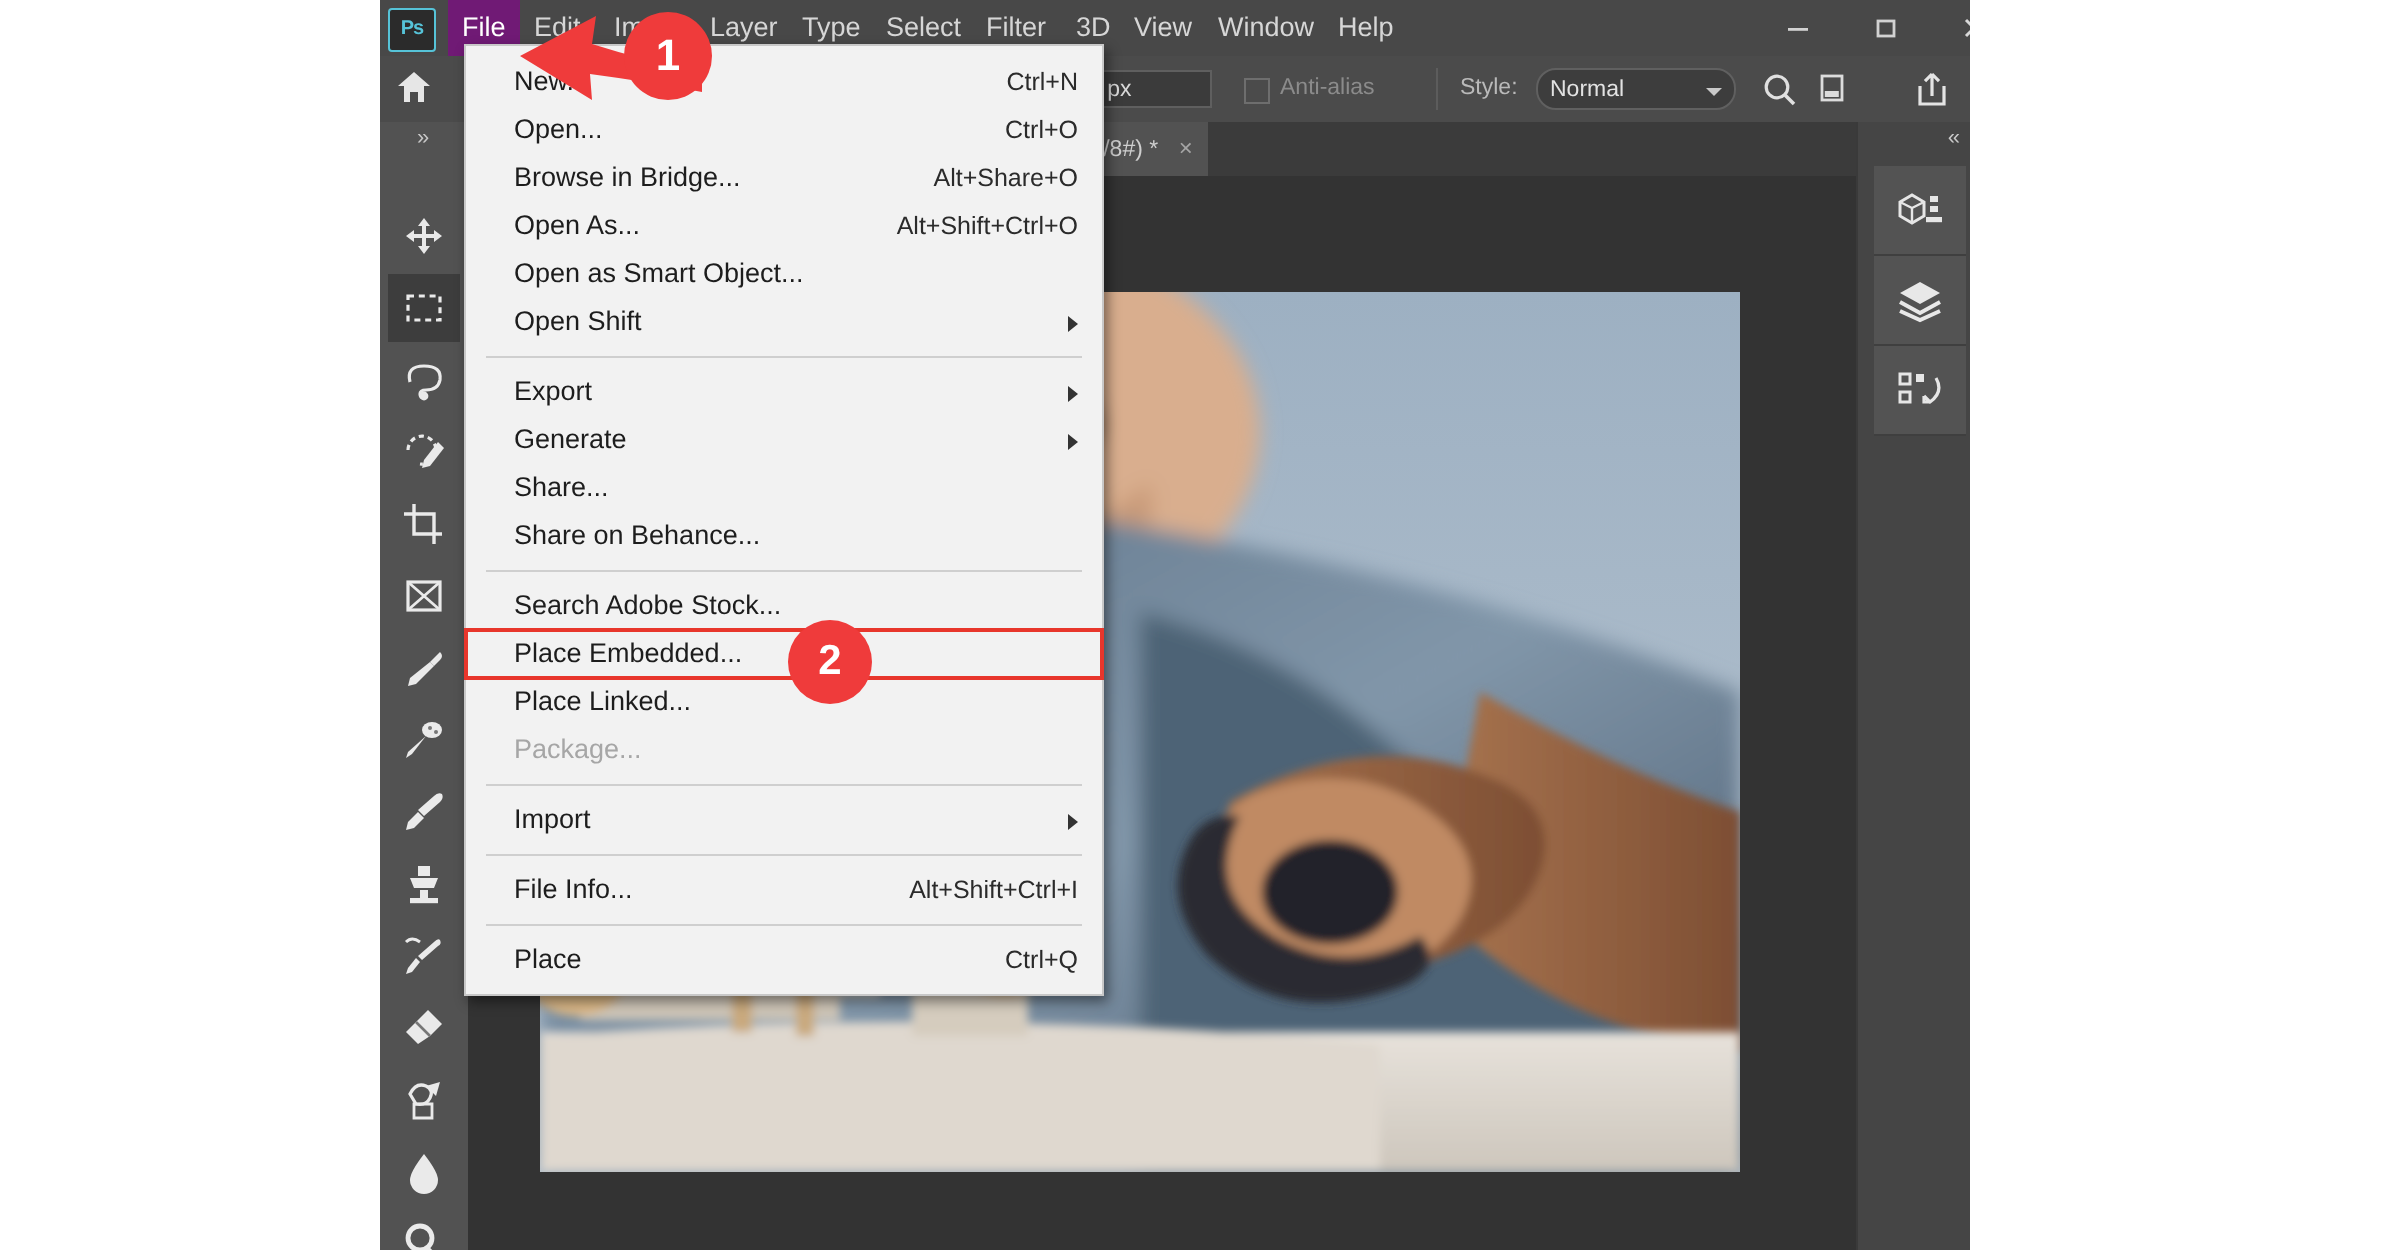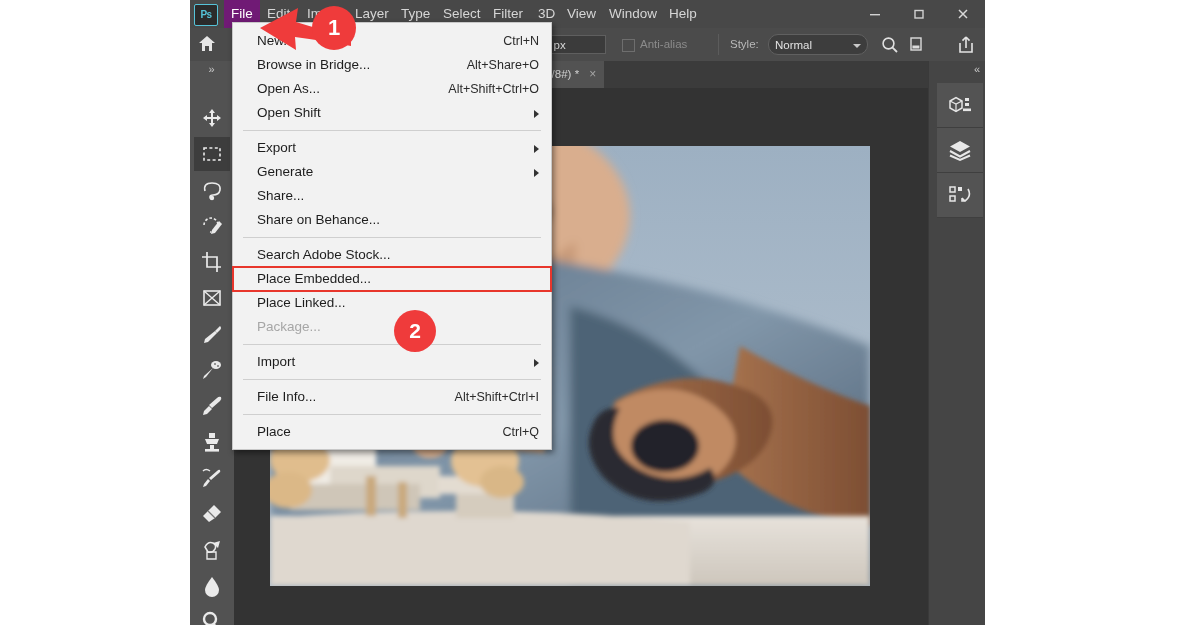--- a/index.html
+++ b/index.html
@@ -1,21 +1,21 @@
 <!DOCTYPE html>
 <html><head>
 <meta charset="utf-8">
 <style>
   html,body{margin:0;padding:0;background:#ffffff;}
   body{width:1200px;height:625px;overflow:hidden;font-family:"Liberation Sans",sans-serif;}
 
   #app{position:absolute;left:190px;top:0;width:795px;height:625px;background:#474747;overflow:hidden;}
 
   
-  .menubar{position:absolute;left:0;top:0;width:795px;height:28px;background:#484848;}
+  .menubar{position:absolute;left:0;top:0;width:795px;height:28px;background:#484848;padding-left:24px;}
   .ps-logo{position:absolute;left:4px;top:4px;width:22px;height:20px;background:#2b2b2b;
            border:1px solid #56c3d8;border-radius:2px;color:#56c3d8;font-size:10px;font-weight:bold;
            text-align:center;line-height:20px;letter-spacing:-0.5px;}
   .mb-item{position:absolute;top:0;height:28px;line-height:28px;color:#d6d6d6;font-size:13.5px;
            padding:0 7px;white-space:nowrap;cursor:default;}
   .mb-item.active{background:#701a75;color:#fff;}
 
   
   .optionsbar{position:absolute;left:0;top:28px;width:795px;height:33px;background:#4b4b4b;
               border-bottom:1px solid #3a3a3a;}
@@ -368,22 +368,24 @@
         <rect x="3" y="13" width="5" height="5" fill="none" stroke="#e6e6e6" stroke-width="1.5"></rect>
         <rect x="11" y="4" width="4" height="4" fill="#e6e6e6"></rect>
         <path d="M21 6 q4 7 -3 12 l-3 -3 M15 15 l0 3 l3 0" fill="none" stroke="#e6e6e6" stroke-width="1.6"></path>
       </svg>
     </div>
   </div>
 
   <div class="menu">
     <div id="menu-items">
         <div class="mi"><span>New...</span><span class="acc">Ctrl+N</span></div>
+        <div class="mi"><span>Open...</span><span class="acc">Ctrl+O</span></div>
         <div class="mi"><span>Browse in Bridge...</span><span class="acc">Alt+Share+O</span></div>
         <div class="mi"><span>Open As...</span><span class="acc">Alt+Shift+Ctrl+O</span></div>
+        <div class="mi"><span>Open as Smart Object...</span></div>
         <div class="mi"><span>Open Shift</span><span class="arrow"></span></div>
         <div class="msep"></div>
         <div class="mi"><span>Export</span><span class="arrow"></span></div>
         <div class="mi"><span>Generate</span><span class="arrow"></span></div>
         <div class="mi"><span>Share...</span></div>
         <div class="mi"><span>Share on Behance...</span></div>
         <div class="msep"></div>
         <div class="mi"><span>Search Adobe Stock...</span></div>
         <div class="mi boxed"><span>Place Embedded...</span></div>
         <div class="mi"><span>Place Linked...</span></div>

